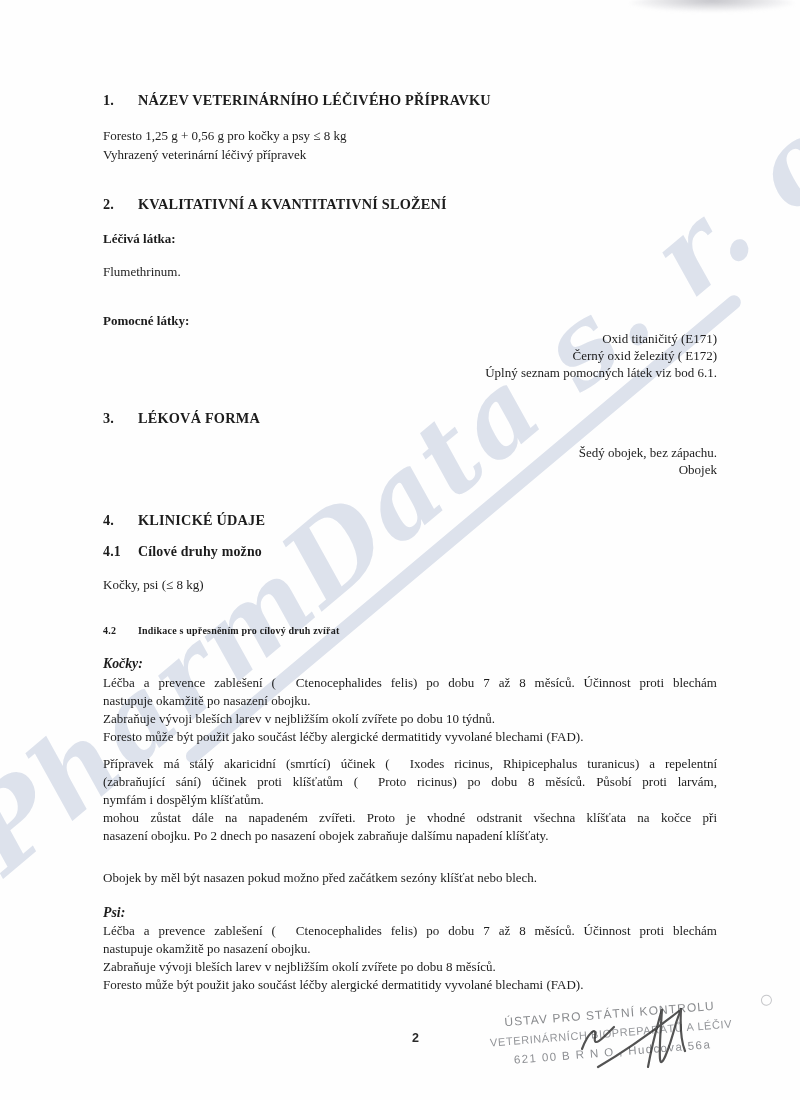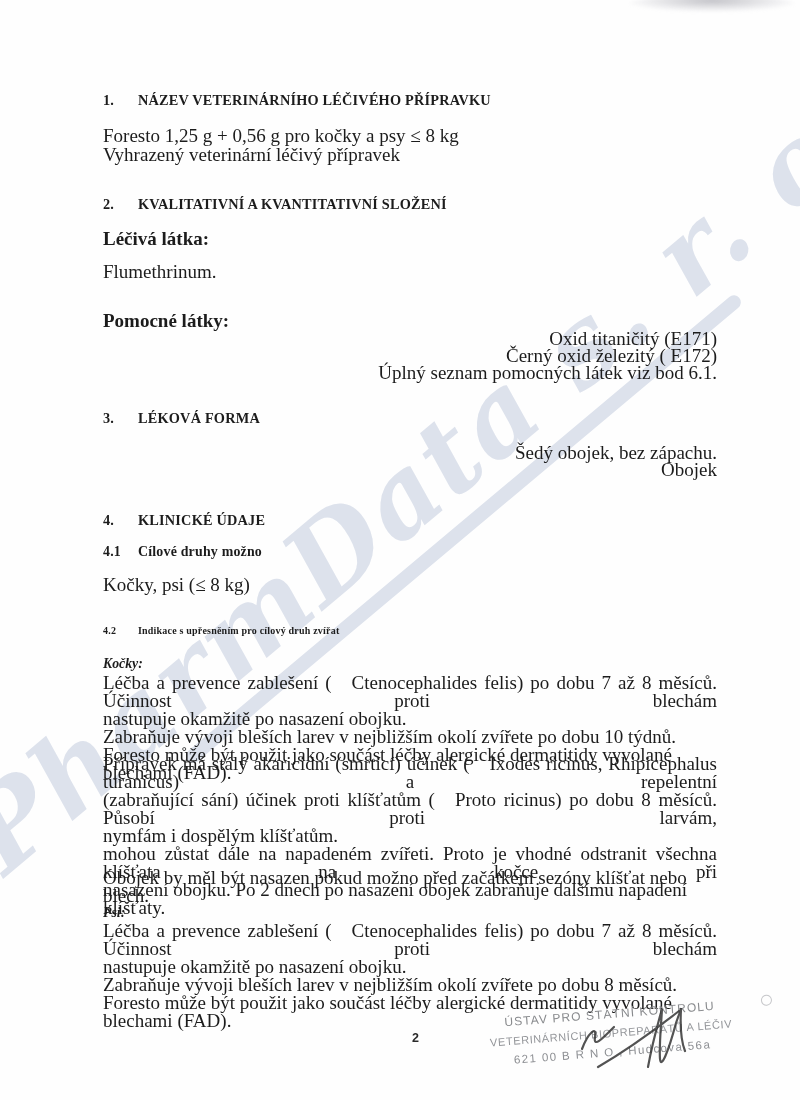--- a/index.html
+++ b/index.html
@@ -4,21 +4,21 @@
 <style>
   html,body{margin:0;padding:0;background:#ffffff;}
   .page{
     position:relative;width:800px;height:1100px;background:#fefefe;
     font-family:"Liberation Serif","DejaVu Serif",serif;color:#1c1c1c;overflow:hidden;
   }
   .content{position:absolute;inset:0;z-index:2;}
   .block{position:absolute;left:103px;width:614px;}
   .h{display:flex;font-weight:bold;font-size:14.3px;letter-spacing:.2px;}
   .h .num{flex:0 0 35px;}
-  .line{font-size:19px;line-height:18px;white-space:normal;}
+  .line{font-size:13px;line-height:18px;white-space:normal;}
   .lh19 .line{line-height:19px;}
   .lh17 .line{line-height:17px;text-align:right;}
   .j{text-align:justify;text-align-last:justify;}
   .bold{font-weight:bold;}
   .it{margin-left:20px;}
   .lbl-it{font-weight:bold;font-style:italic;font-size:13.8px;}
   
   .watermark{
     position:absolute;top:800px;left:-60px;z-index:1;
     transform:rotate(-40deg);transform-origin:0 0;

